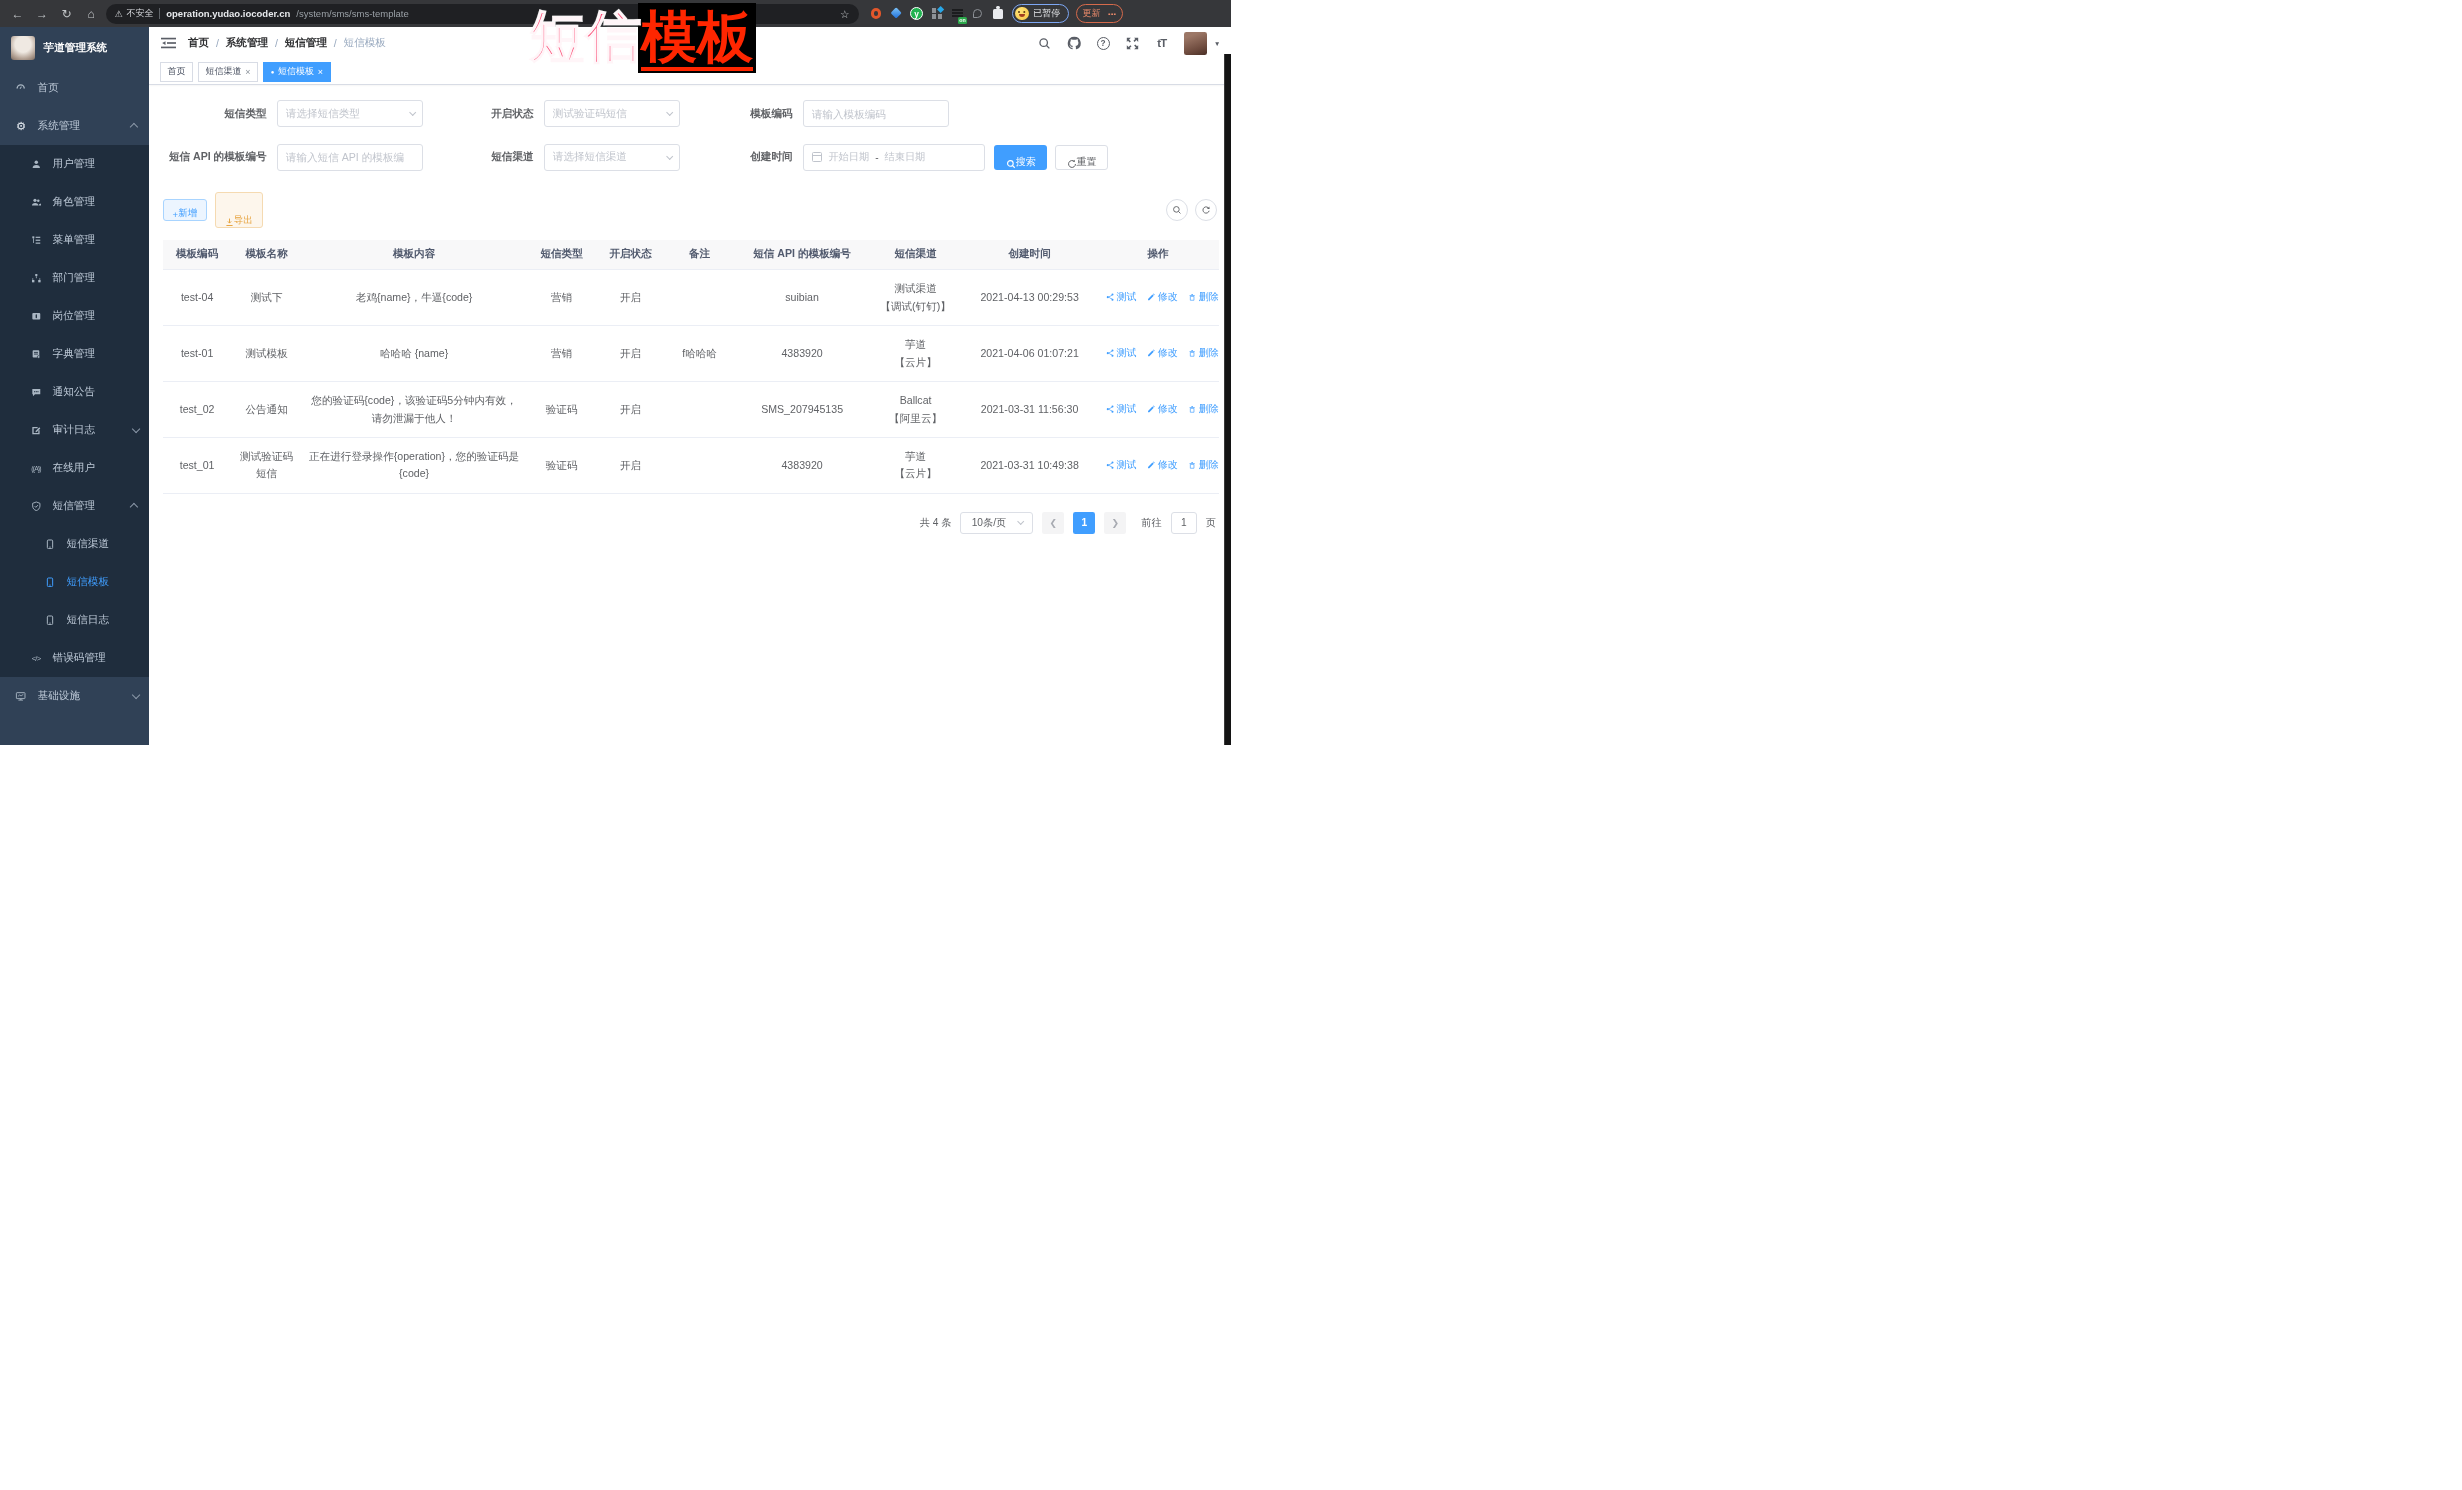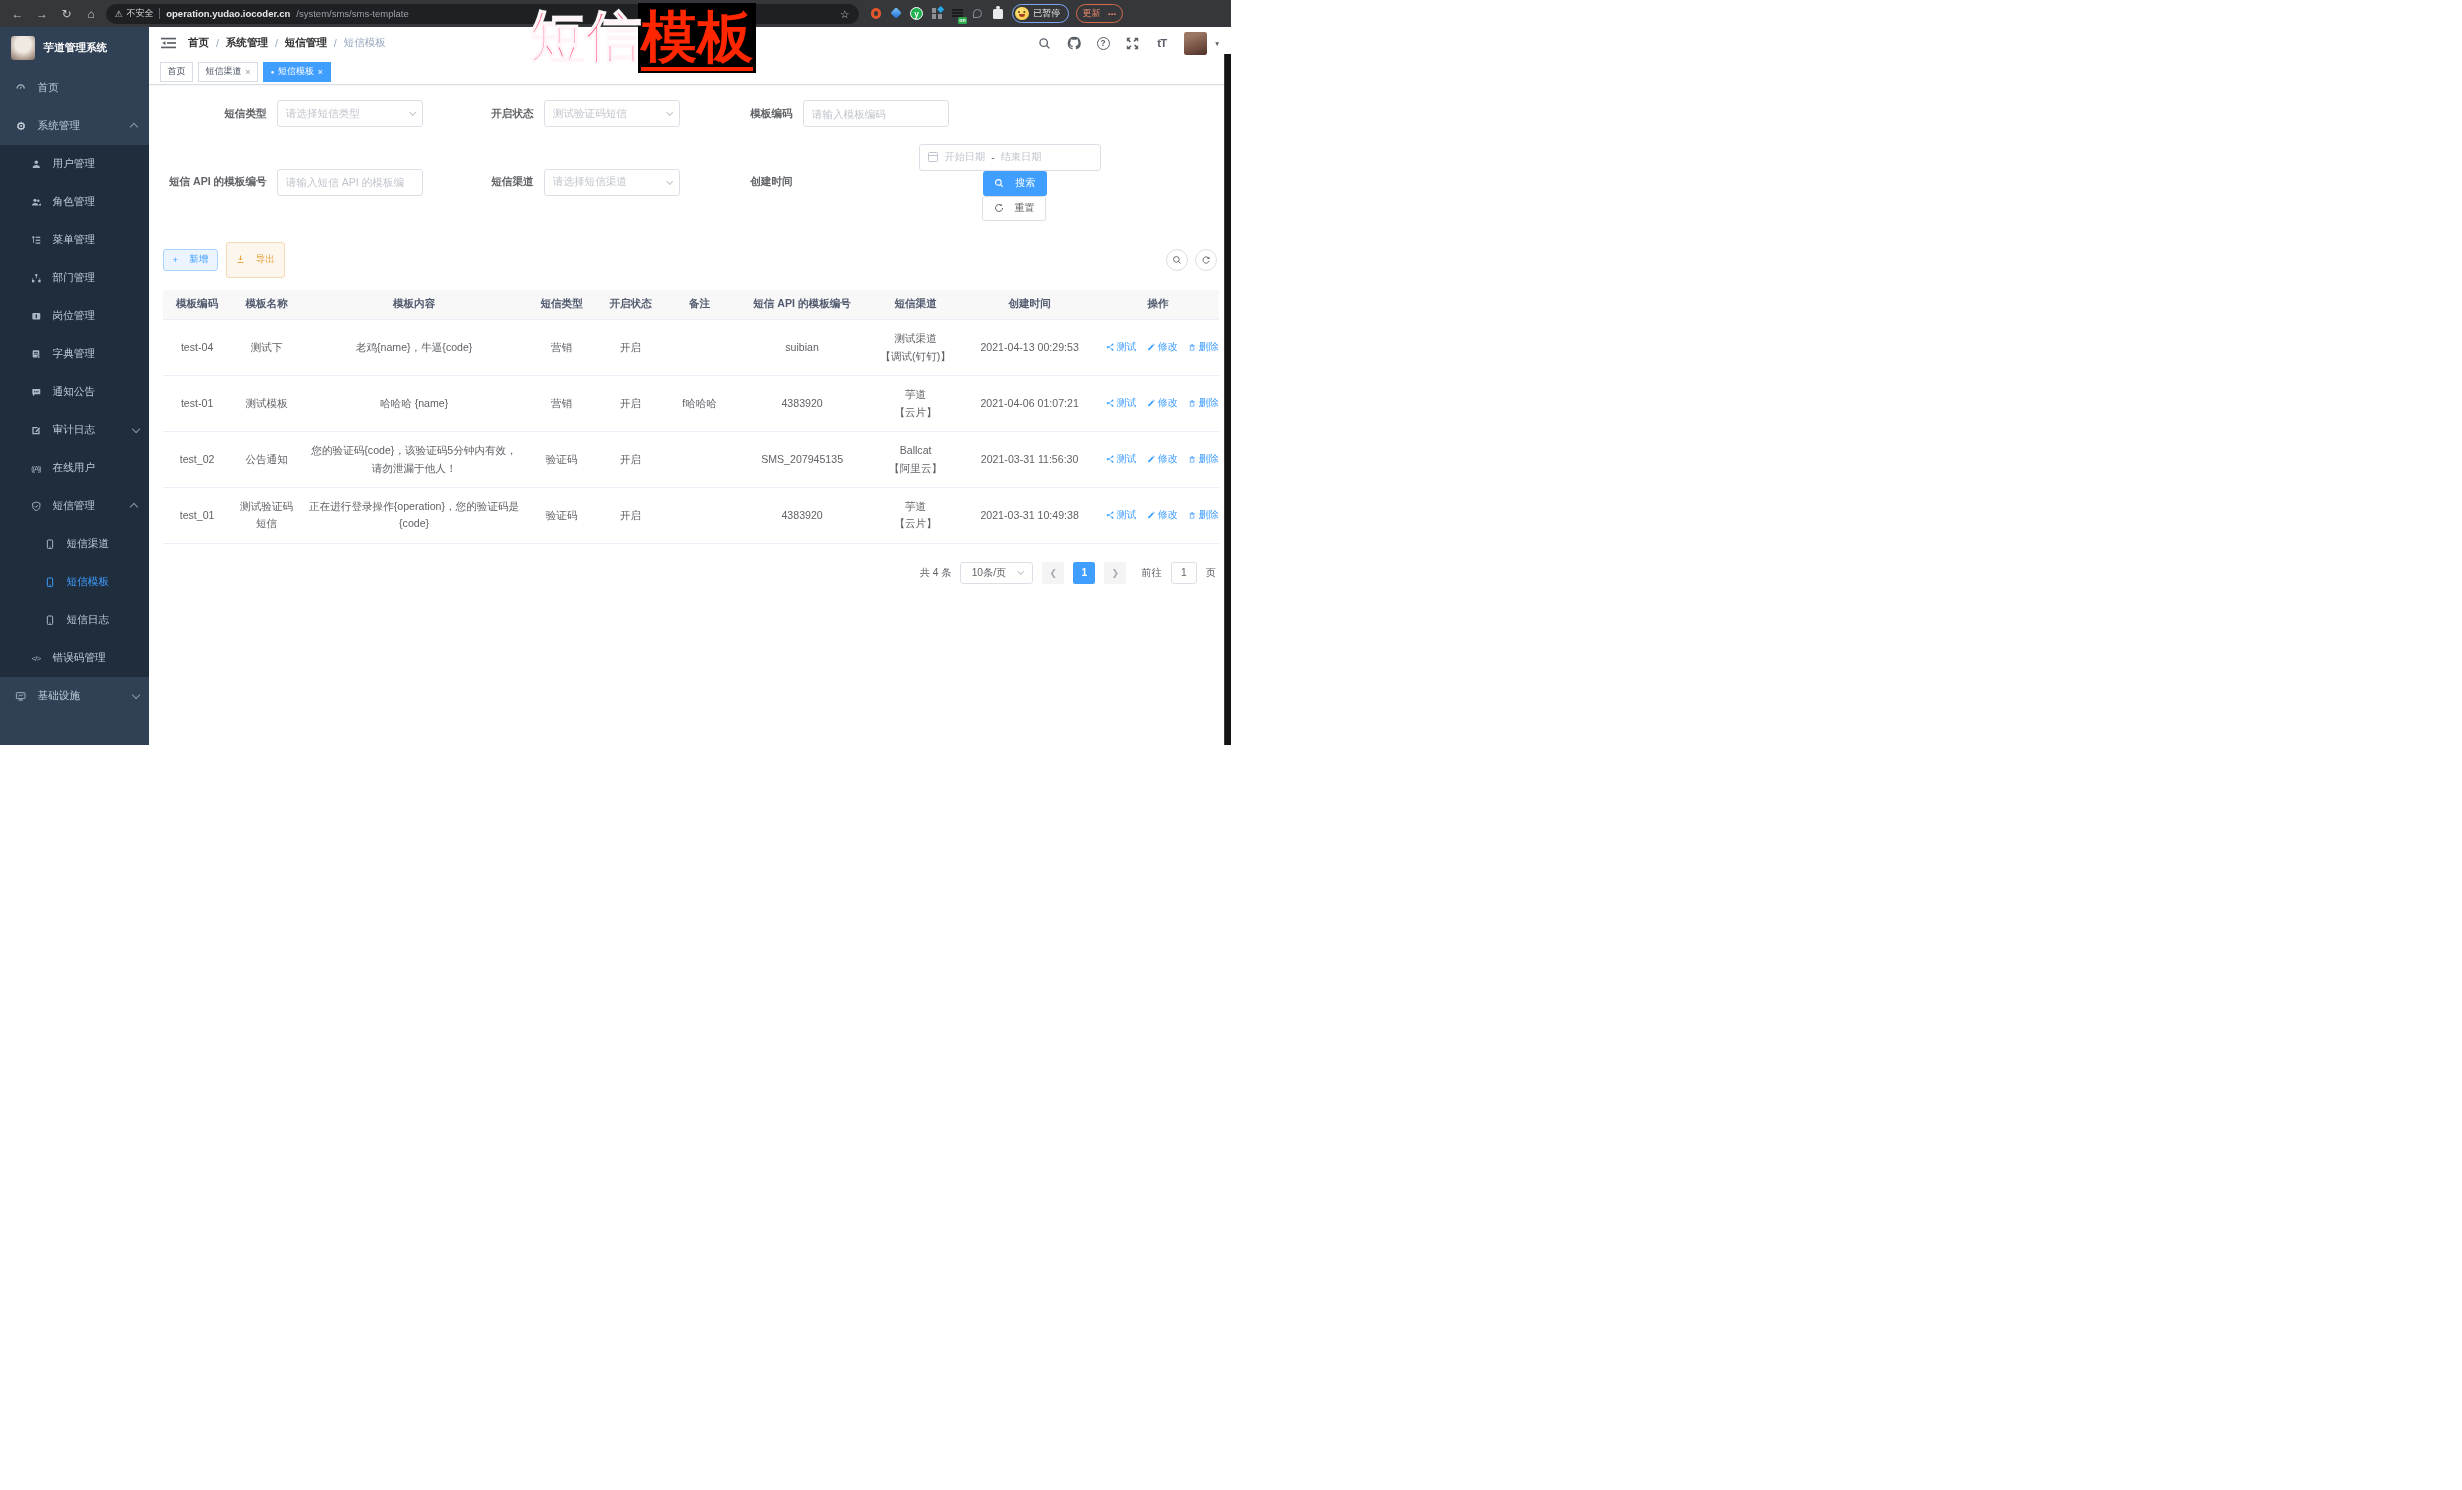--- a/index.html
+++ b/index.html
@@ -88,22 +88,22 @@
   .sel, .inp { height:27px; border:0.8px solid #dcdfe6; border-radius:3px; display:flex; align-items:center; padding:0 7.6px; color:#c0c4cc; font-size:10.6px; background:#fff; }
   .sel { justify-content:space-between; }
   .w192 { width:146px; } .w180 { width:136px; }
   .sel .sv { overflow:hidden; white-space:nowrap; }
   .schev { width:5.3px; height:5.3px; border-right:1.1px solid #c0c4cc; border-bottom:1.1px solid #c0c4cc; transform:rotate(45deg) translateY(-1.5px); flex-shrink:0; margin-left:4.5px; }
   .inp input { border:none; outline:none; width:100%; font-size:10.6px; color:#606266; font-family:inherit; }
   .inp input::placeholder { color:#c0c4cc; }
   .daterange { width:182px; height:27px; border:0.8px solid #dcdfe6; border-radius:3px; display:flex; align-items:center; gap:6px; padding:0 7.6px; color:#c0c4cc; font-size:10.2px; }
   .cal { width:10.6px; height:10px; border:1.1px solid #c0c4cc; border-radius:1.5px; position:relative; flex-shrink:0; }
   .cal::before { content:""; position:absolute; top:1.5px; left:0; right:0; height:1.1px; background:#c0c4cc; }
-  .lastcell { display:flex; align-items:center;flex-direction:column; }
-  .btn { height:25px; border-radius:3px; font-size:10px; display:inline-flex; align-items:center; gap:11px; padding:0 10.6px; cursor:pointer; border:0.8px solid transparent; }
+  .lastcell { display:flex; align-items:center; }
+  .btn { height:25px; border-radius:3px; font-size:10px; display:inline-flex; align-items:flex-end; gap:0; padding:0 10.6px; cursor:pointer; border:0.8px solid transparent; }
   .btn-primary { background:#409EFF; color:#fff; margin-left:9px; }
   .btn-plain { background:#fff; border-color:#dcdfe6; color:#606266; margin-left:7.6px; }
 
   
   .toolbar { margin-top:21px; display:flex; align-items:center; }
   .btn-add { background:#ecf5ff; border-color:#a8d4ff; color:#409EFF; height:22px; font-size:9.5px; padding:0 9px; }
   .btn-export { background:#fdf6ec; border-color:#f5dab1; color:#e6a23c; height:36px; font-size:9.5px; padding:0 9px; margin-left:7.6px; }
   .round-btns { margin-left:auto; display:flex; gap:7.6px; }
   .rbtn { width:22px; height:22px; border-radius:50%; border:0.8px solid #dcdfe6; background:#fff; display:flex; align-items:center; justify-content:center; cursor:pointer; color:#606266; }
 

